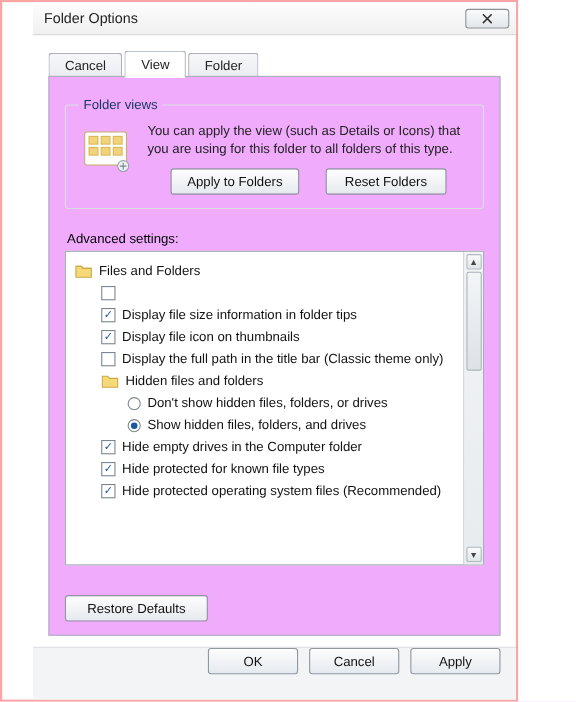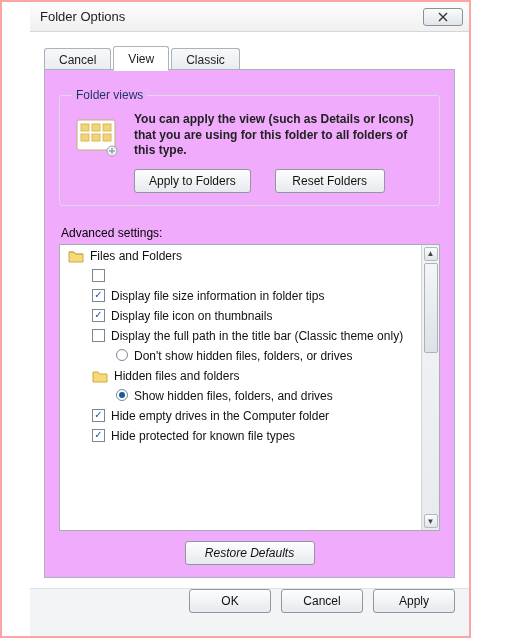--- a/index.html
+++ b/index.html
@@ -77,22 +77,22 @@
     margin: 4px 0 10px 0;
   }
   fieldset.groupbox legend {
     font-size: 12px; color: #17365d; padding: 0 4px;
   }
   .fv-row { display: flex; gap: 12px; }
   .fv-icon {
     width: 50px; height: 48px; flex: 0 0 auto;
     display: flex; align-items: center; justify-content: center;
   }
-  .fv-text { font-size: 12px; color: #222; line-height: 1.3; font-weight: bold; }
-  .fv-btns { display: flex; gap: 24px; margin-top: 10px; justify-content: flex-start; }
+  .fv-text { font-size: 12px; color: #222; line-height: 1.3; }
+  .fv-btns { display: flex; gap: 24px; margin-top: 10px; justify-content: center; }
   .btn {
     min-width: 110px; height: 24px;
     padding: 0 14px;
     border: 1px solid #8f979f;
     border-radius: 3px;
     background: linear-gradient(#fdfdfe,#e6eaee);
     font-size: 12px; color: #111;
     display: inline-flex; align-items: center; justify-content: center;
     white-space: nowrap;
   }
@@ -123,21 +123,21 @@
     display:flex;align-items:center;justify-content:center;
     font-size:8px;color:#444;
   }
   .scroll-track { flex:1; width:14px; margin:2px 0; position:relative; }
   .scroll-thumb {
     position:absolute; top:0; left:0; right:0; height:90px;
     border:1px solid #a9b1b9; border-radius:2px;
     background: linear-gradient(#f3f5f7,#dde2e7);
   }
   .tree-row {
-    display: flex; align-items: flex-start;
+    display: flex; align-items: flex-end;
     height: 20px;
     font-size: 12px; color: #111;
     gap: 6px;
   }
   .ind0 { padding-left: 6px; }
   .ind1 { padding-left: 30px; }
   .ind2 { padding-left: 54px; }
   .folder-icon {
     width: 16px; height: 14px; flex: 0 0 auto;
   }
@@ -155,21 +155,21 @@
     border: 1px solid #7a8793;
     border-radius: 50%;
     background: #fff;
     position: relative;
   }
   .radio.selected::after {
     content: ""; position: absolute;
     top: 2px; left: 2px; right: 2px; bottom: 2px;
     background: #1a57a5; border-radius: 50%;
   }
-  .restore-row { display:flex; justify-content:center; margin-top:10px;font-style:italic; }
+  .restore-row { display:flex; justify-content:flex-start; margin-top:27px; }
   .btn-wide { min-width: 130px; }
   .footer {
     height: 48px;
     border-top: 1px solid #dfe3e6;
     background: #f2f4f6;
     display:flex; align-items:flex-start; justify-content:flex-end;
     gap: 10px; padding: 0 14px;
   }
   .btn-footer { min-width: 82px; }
 </style>
@@ -183,21 +183,21 @@
       <svg width="14" height="10" viewBox="0 0 14 10">
           <path d="M3 1 L11 9 M11 1 L3 9" stroke="#333" stroke-width="1.4" fill="none"></path>
         </svg>
     </div>
   </div>
 
   <div class="content">
     <div class="tabs">
       <div class="tab">Cancel</div>
       <div class="tab active">View</div>
-      <div class="tab">Classic</div>
+      <div class="tab">Folder</div>
     </div>
 
     <div class="tabpanel">
 
       <fieldset class="groupbox">
         <legend>Folder views</legend>
         <div class="fv-row">
           <div class="fv-icon">
             <svg width="48" height="44" viewBox="0 0 48 44">
               <rect x="4" y="6" width="38" height="30" rx="2" fill="#fefefe" stroke="#c7ae6a"></rect>
@@ -242,41 +242,45 @@
             <span>Display file size information in folder tips</span>
           </div>
           <div class="tree-row ind1">
             <span class="check checked"></span>
             <span>Display file icon on thumbnails</span>
           </div>
           <div class="tree-row ind1">
             <span class="check"></span>
             <span>Display the full path in the title bar (Classic theme only)</span>
           </div>
-          <div class="tree-row ind2">
-            <span class="radio"></span>
-            <span>Don't show hidden files, folders, or drives</span>
-          </div>
           <div class="tree-row ind1">
             <svg class="folder-icon" viewBox="0 0 16 14">
                 <path d="M1 3 h5 l1.5 2 H15 v8 H1 z" fill="#f7d977" stroke="#caa94b"></path>
               </svg>
             <span>Hidden files and folders</span>
           </div>
           <div class="tree-row ind2">
+            <span class="radio"></span>
+            <span>Don't show hidden files, folders, or drives</span>
+          </div>
+          <div class="tree-row ind2">
             <span class="radio selected"></span>
             <span>Show hidden files, folders, and drives</span>
           </div>
           <div class="tree-row ind1">
             <span class="check checked"></span>
             <span>Hide empty drives in the Computer folder</span>
           </div>
           <div class="tree-row ind1">
             <span class="check checked"></span>
             <span>Hide protected for known file types</span>
+          </div>
+          <div class="tree-row ind1">
+            <span class="check checked"></span>
+            <span>Hide protected operating system files (Recommended)</span>
           </div>
         </div>
 
         <div class="adv-scroll">
           <div class="scroll-arrow">▲</div>
           <div class="scroll-track">
             <div class="scroll-thumb"></div>
           </div>
           <div class="scroll-arrow">▼</div>
         </div>

